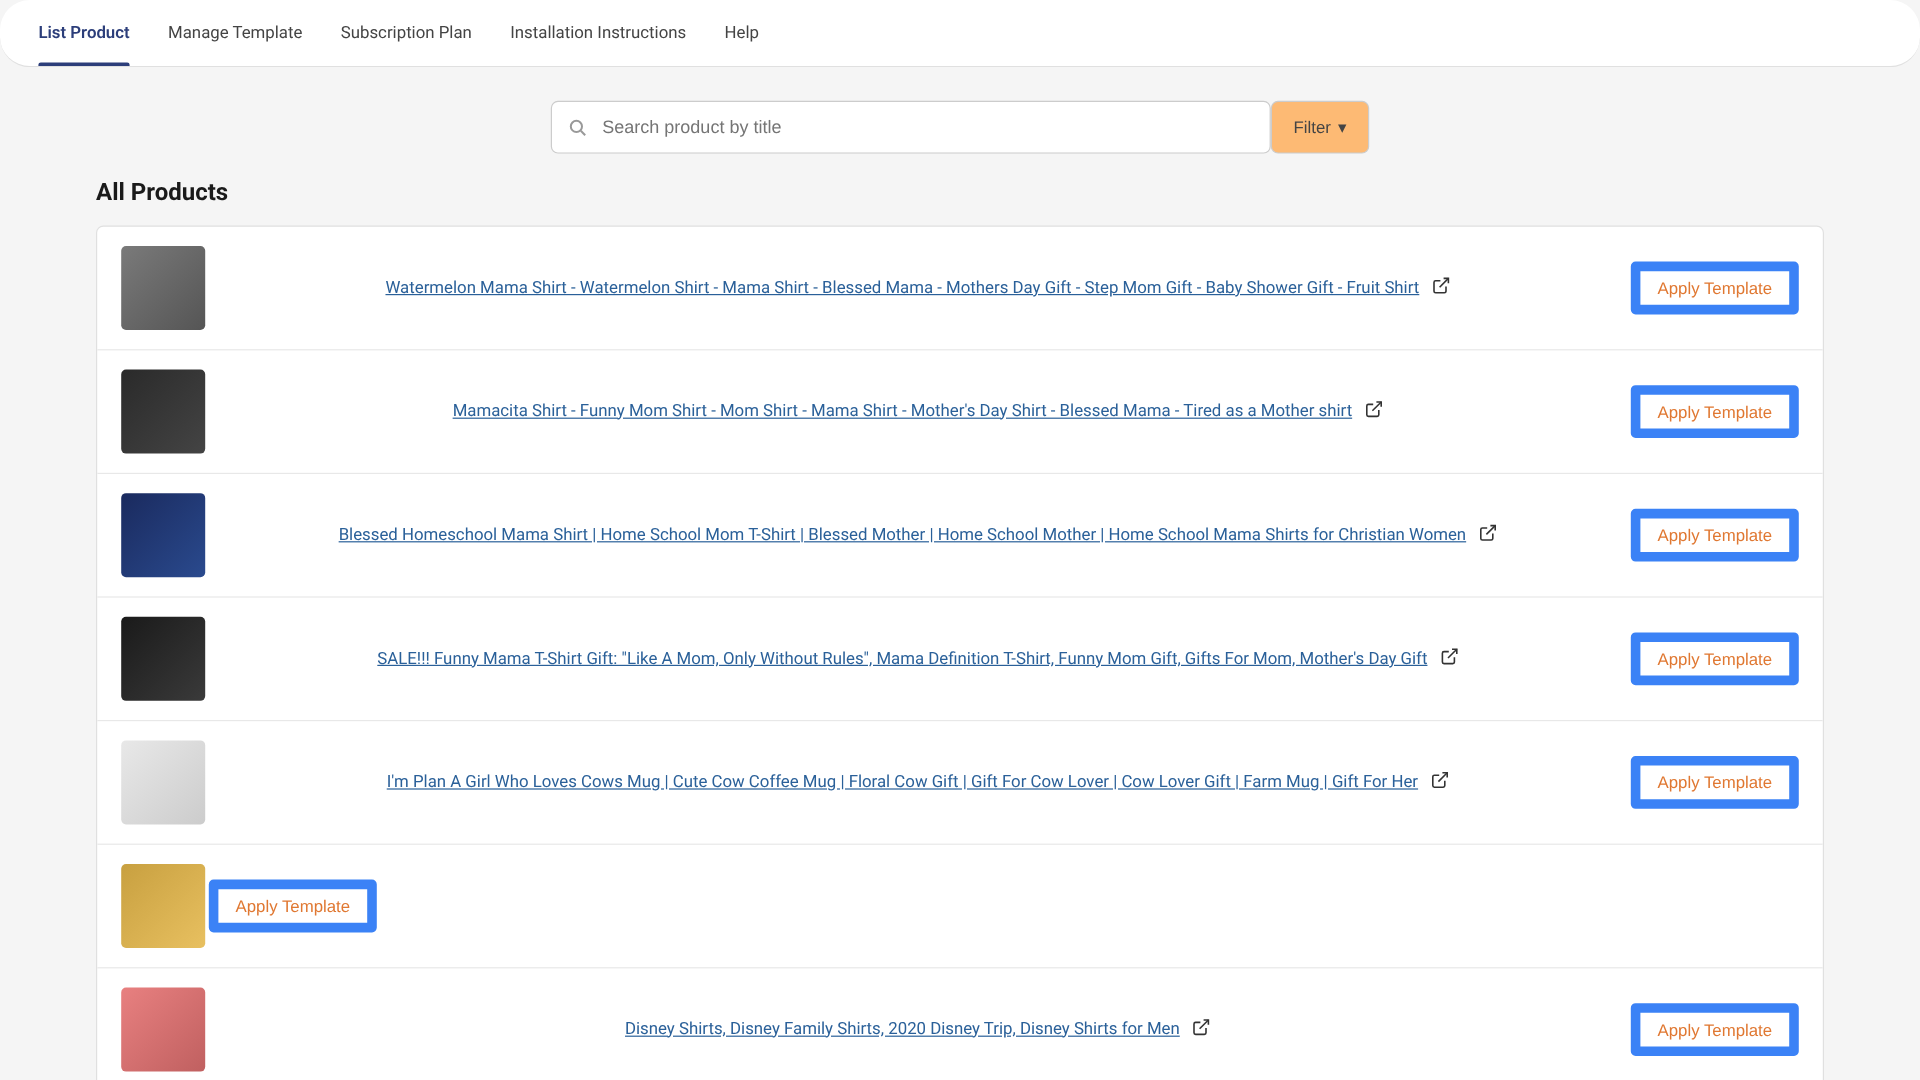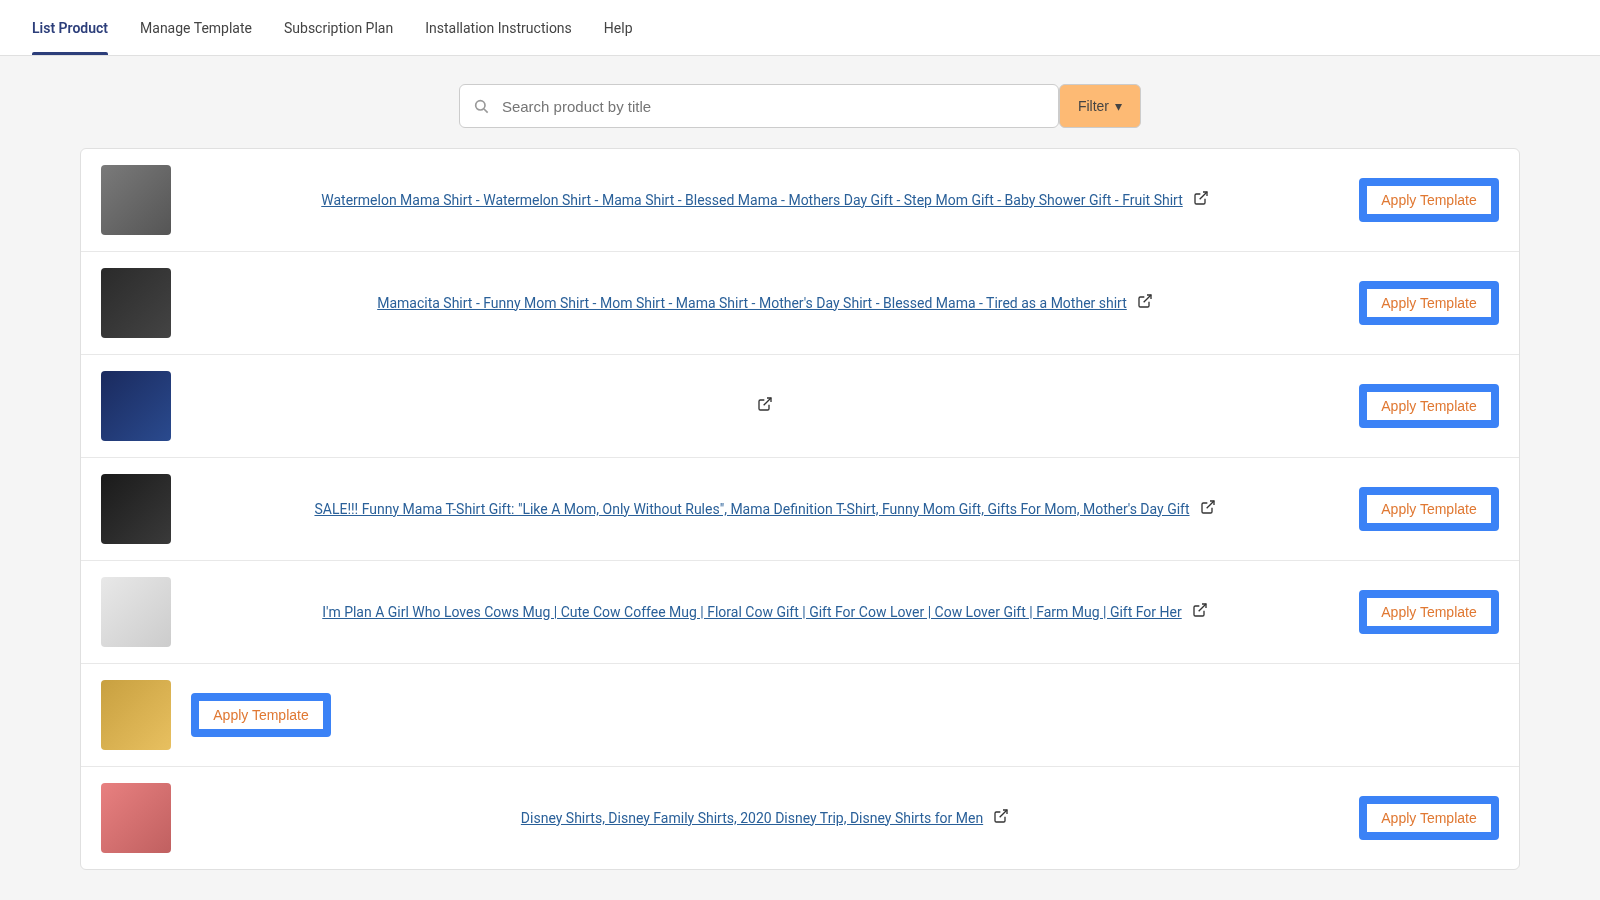--- a/index.html
+++ b/index.html
@@ -12,20 +12,21 @@
 
     
     .nav {
       background: #fff;
       border-bottom: 1px solid #e0e0e0;
       display: flex;
       align-items: center;
       padding: 0 32px;
       height: 56px;
       gap: 32px;
+      border-radius: 25px;
     }
     .nav-item {
       font-size: 14px;
       color: #444;
       cursor: pointer;
       padding: 18px 0;
       text-decoration: none;
       position: relative;
     }
     .nav-item.active {
@@ -104,21 +105,21 @@
       background: #fff;
       border: 1px solid #e0e0e0;
       border-radius: 6px;
       overflow: hidden;
     }
     .product-row {
       display: flex;
       align-items: center;
       padding: 16px 20px;
       border-bottom: 1px solid #e8e8e8;
-      gap: 20px;
+      gap: 3px;
     }
     .product-row:last-child { border-bottom: none; }
     .thumb-placeholder {
       width: 70px;
       height: 70px;
       border-radius: 4px;
       flex-shrink: 0;
     }
     
     .thumb-1 { background: linear-gradient(135deg, #7a7a7a 0%, #555 100%); }
@@ -185,20 +186,21 @@
     </span>
     <input class="search-input" type="text" placeholder="Search product by title" style="">
   </div>
   <button class="filter-btn">
     <span>Filter</span>
     <span>▾</span>
   </button>
 </div>
 
 <div class="content">
+  <h2 class="section-title">All Products</h2>
 
   <div class="product-list" id="product-list">
 
   <div class="product-row">
         <div class="thumb-placeholder thumb-1"></div>
         <div class="product-title-area">
           <span class="product-title">Watermelon Mama Shirt - Watermelon Shirt - Mama Shirt - Blessed Mama - Mothers Day Gift - Step Mom Gift - Baby Shower Gift - Fruit Shirt</span>
           <span class="external-link-icon"><svg width="16" height="16" viewBox="0 0 24 24" fill="none" stroke="currentColor" stroke-width="2">
     <path d="M18 13v6a2 2 0 01-2 2H5a2 2 0 01-2-2V8a2 2 0 012-2h6"></path>
     <polyline points="15 3 21 3 21 9"></polyline>
@@ -215,20 +217,21 @@
     <path d="M18 13v6a2 2 0 01-2 2H5a2 2 0 01-2-2V8a2 2 0 012-2h6"></path>
     <polyline points="15 3 21 3 21 9"></polyline>
     <line x1="10" y1="14" x2="21" y2="3"></line>
   </svg></span>
         </div>
         <button class="apply-btn">Apply Template</button>
       </div>
       <div class="product-row">
         <div class="thumb-placeholder thumb-3"></div>
         <div class="product-title-area">
+          <span class="product-title">Blessed Homeschool Mama Shirt | Home School Mom T-Shirt | Blessed Mother | Home School Mother | Home School Mama Shirts for Christian Women</span>
           <span class="external-link-icon"><svg width="16" height="16" viewBox="0 0 24 24" fill="none" stroke="currentColor" stroke-width="2">
     <path d="M18 13v6a2 2 0 01-2 2H5a2 2 0 01-2-2V8a2 2 0 012-2h6"></path>
     <polyline points="15 3 21 3 21 9"></polyline>
     <line x1="10" y1="14" x2="21" y2="3"></line>
   </svg></span>
         </div>
         <button class="apply-btn">Apply Template</button>
       </div>
       <div class="product-row">
         <div class="thumb-placeholder thumb-4"></div>

